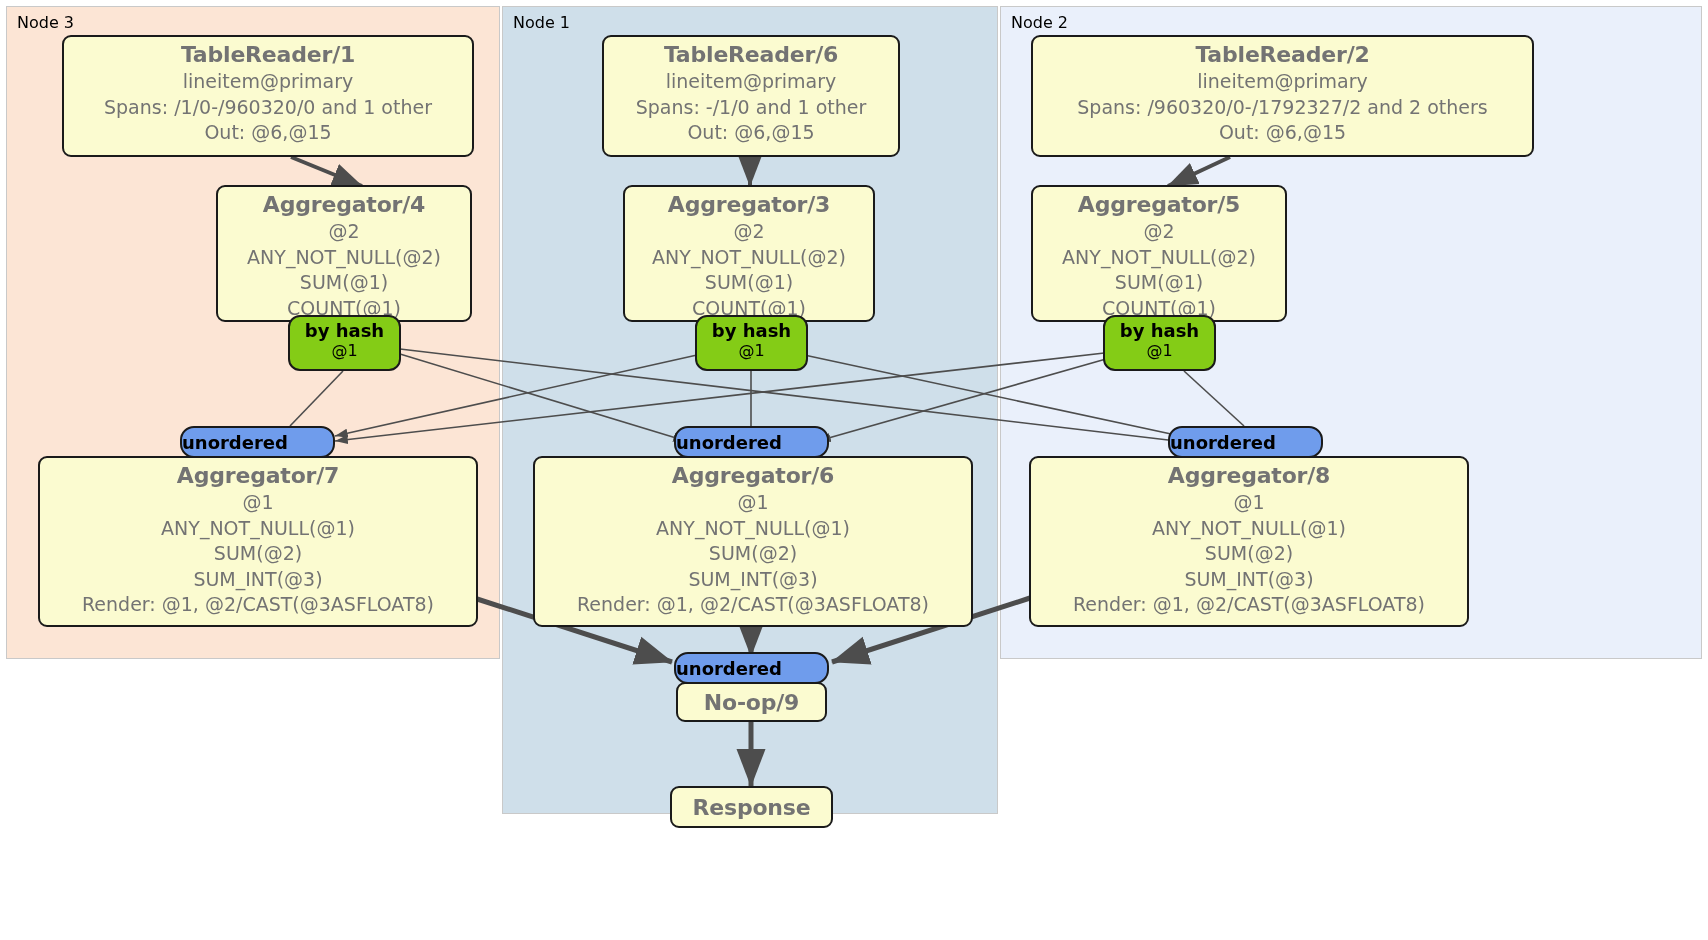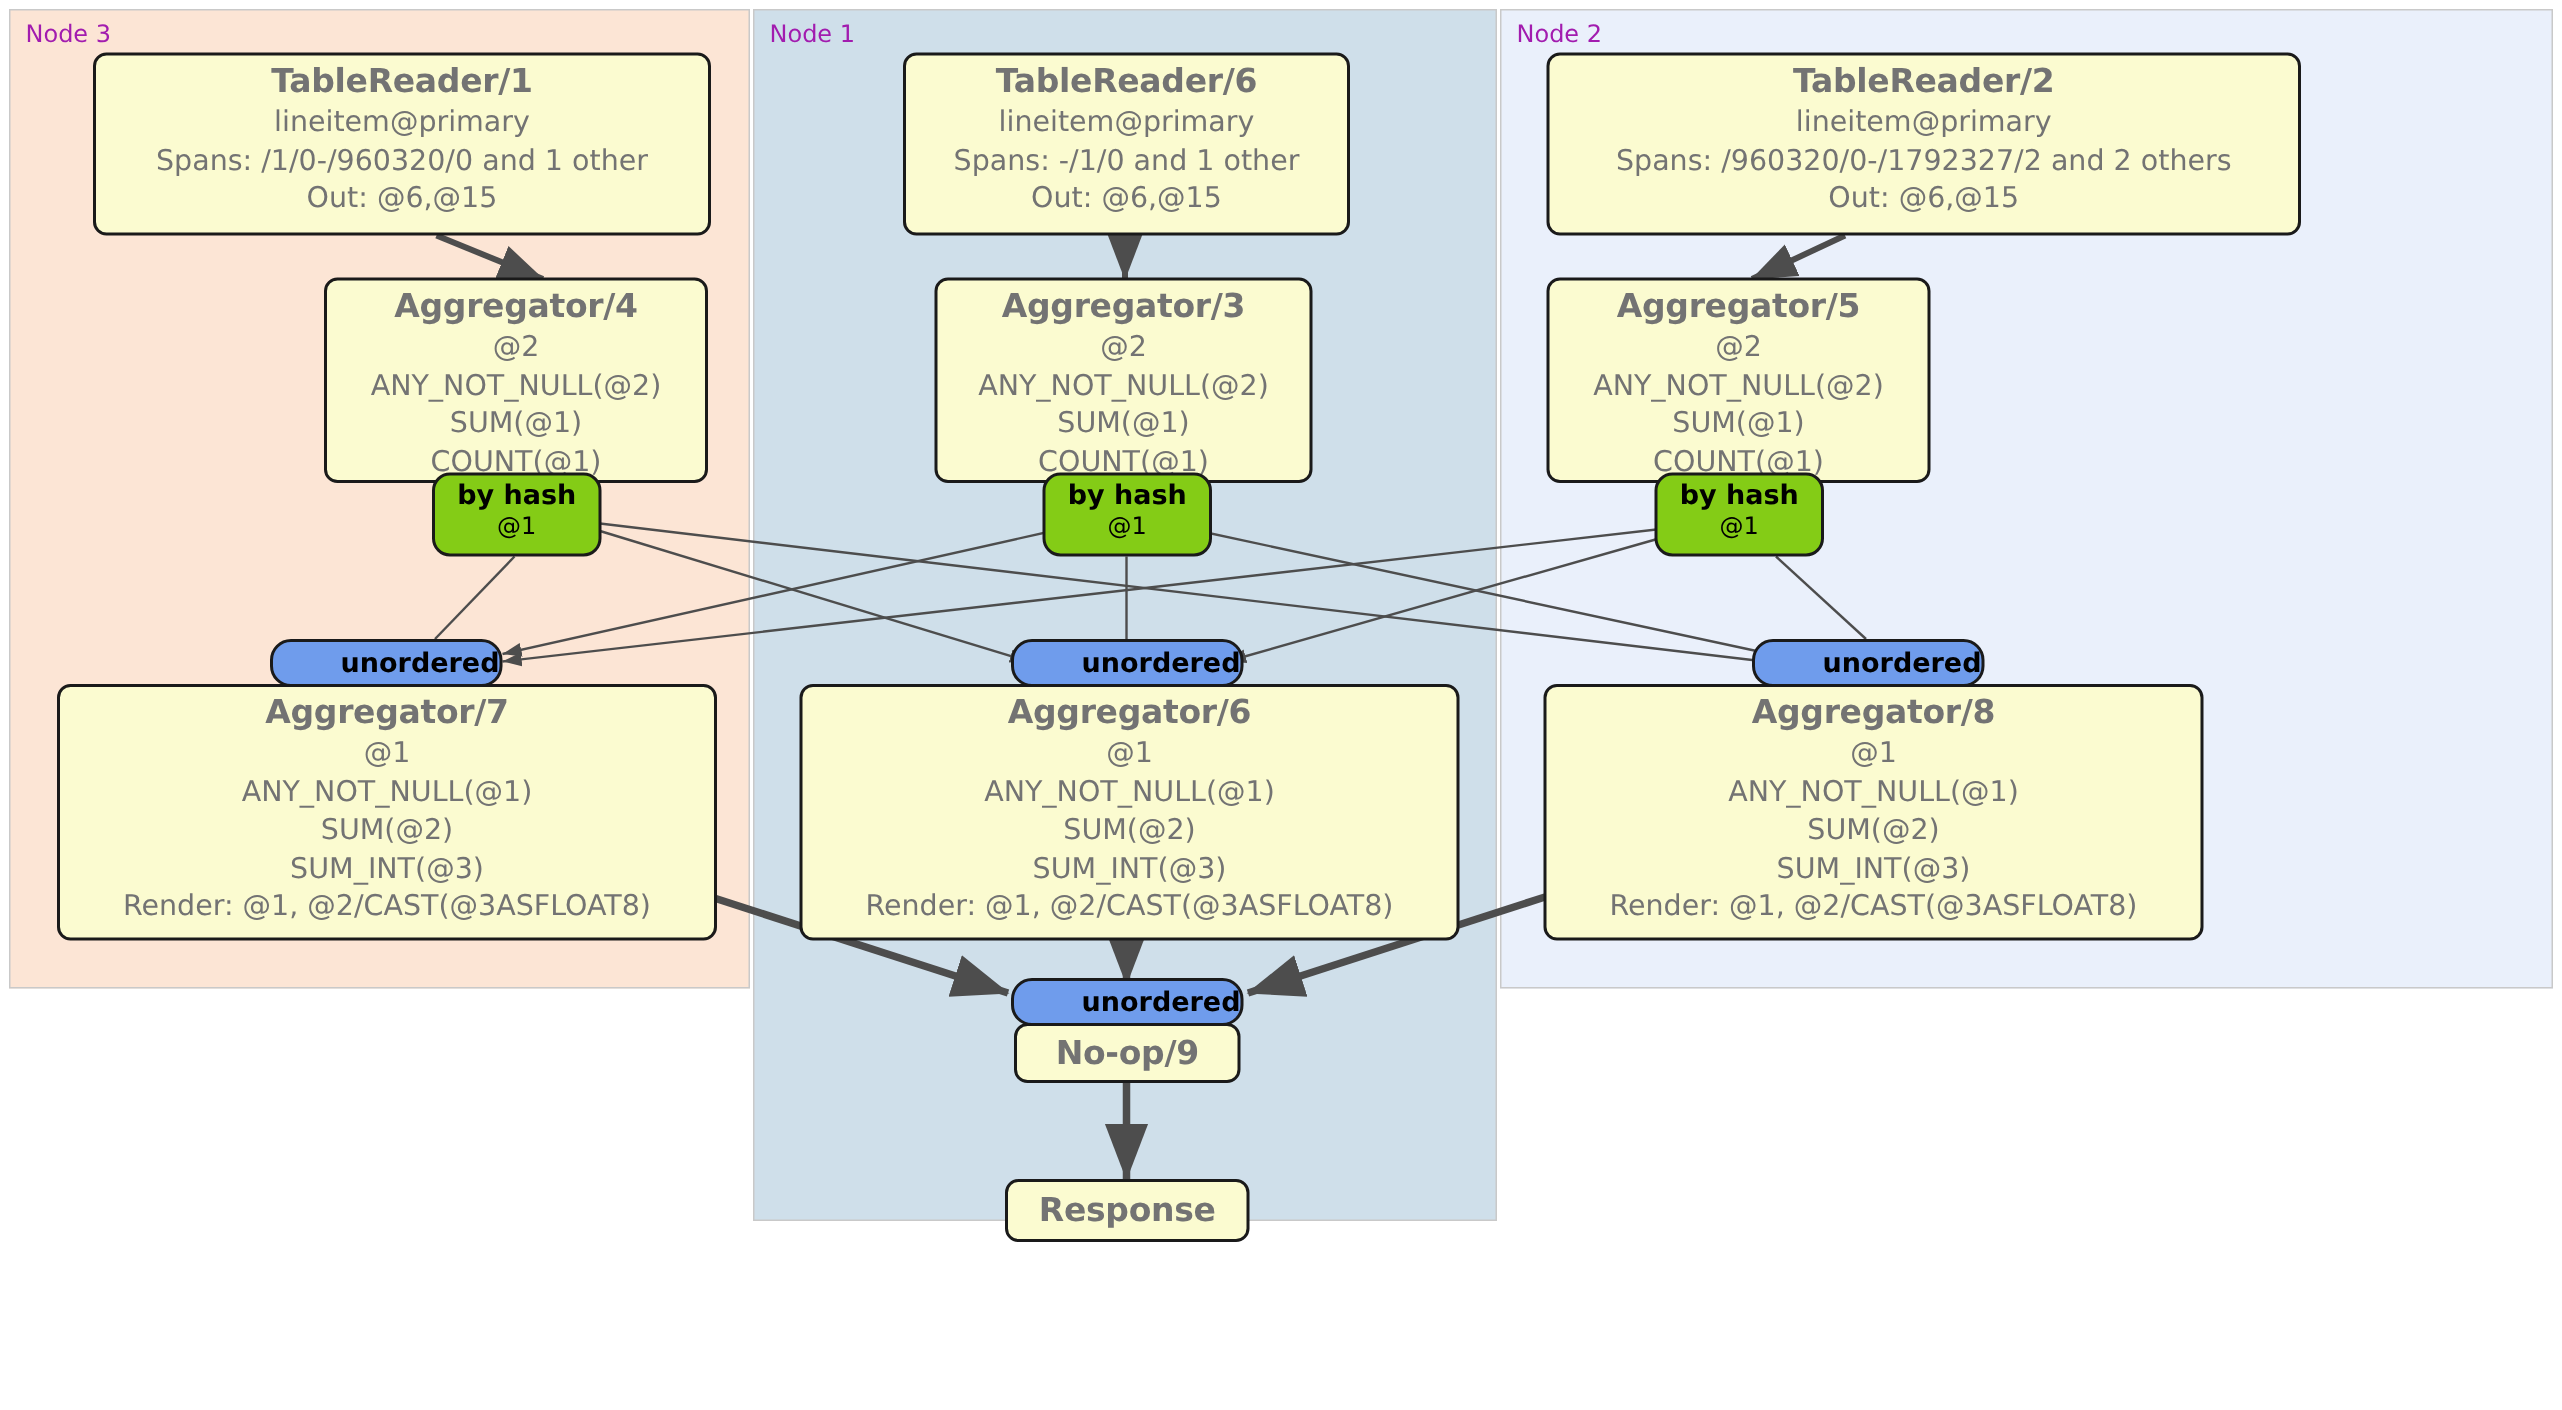--- a/index.html
+++ b/index.html
@@ -18,21 +18,21 @@
   
   .node-panel {
     position: absolute;
     border: 1px solid #c9c9c9;
     box-sizing: border-box;
   }
   .node-panel .node-label {
     position: absolute;
     top: 6px; left: 10px;
     font-size: 16px;
-    color: #a21caf;
+    color: #000000;
     font-family: "DejaVu Sans", sans-serif;
     white-space: nowrap;
   }
 
   #panel-node3 { left: 6px;   top: 6px;  width: 494px; height: 653px; background: #fce5d5; }
   #panel-node1 { left: 502px; top: 6px;  width: 496px; height: 808px; background: #cfdfea; }
   #panel-node2 { left: 1000px;top: 6px;  width: 702px; height: 653px; background: #eaf0fb; }
 
   
   .proc-box {
@@ -78,21 +78,21 @@
     padding-top: 3px;
   }
   .pill.hash .pill-title { font-weight: bold; font-size: 18px; line-height: 21px; }
   .pill.hash .pill-sub { font-size: 16px; line-height: 19px; }
 
   .pill.unordered {
     background: #6f9cec;
     border-radius: 14px;
     font-weight: bold;
     font-size: 18px;
-    display: flex; align-items: center; justify-content: flex-end;
+    display: flex; align-items: center; justify-content: flex-start;
   }
 
   
   #edges { position: absolute; inset: 0; z-index: 3; }
 </style>
 </head>
 <body>
 
 <div id="stage">
 

